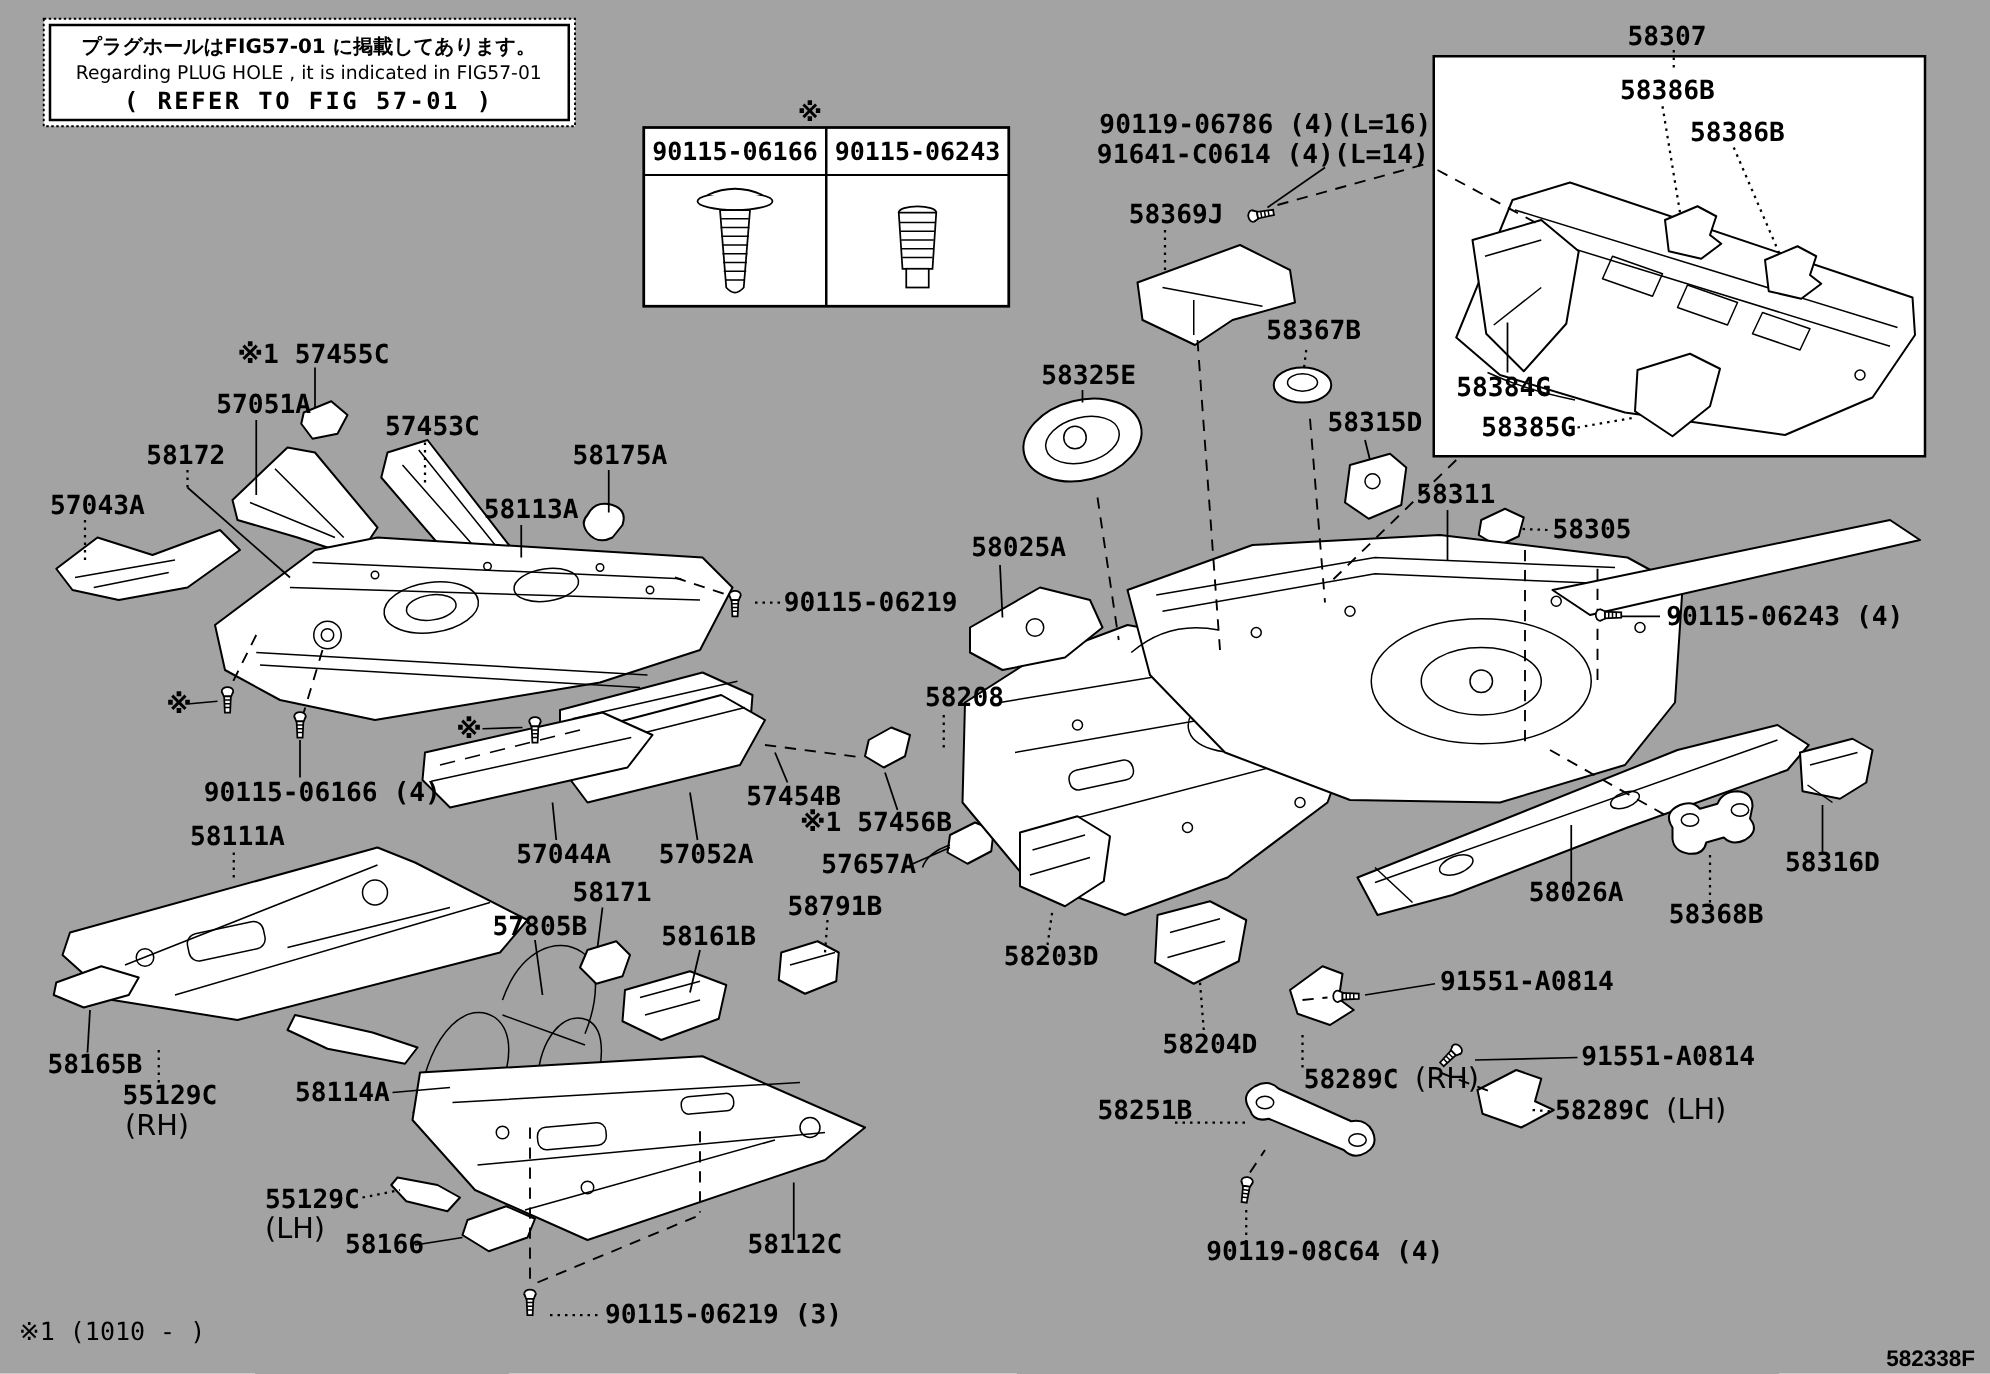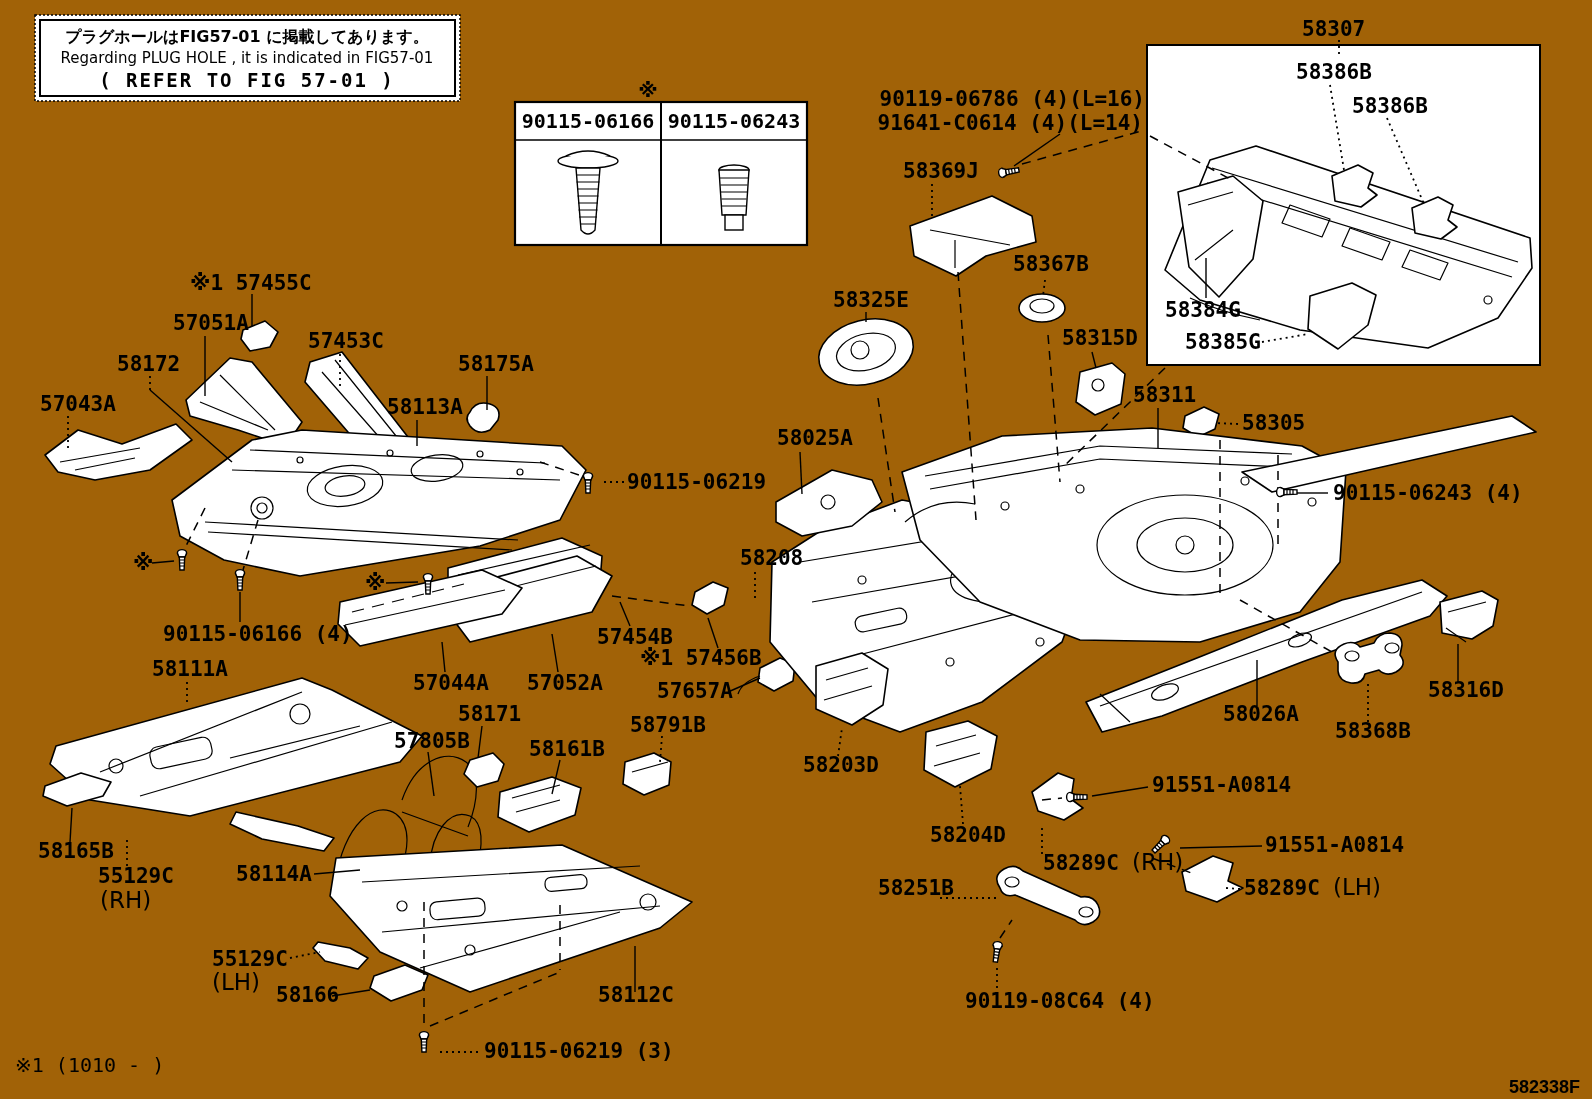--- a/index.html
+++ b/index.html
@@ -1,16 +1,16 @@
 <!DOCTYPE html>
 <html><head>
 <meta charset="utf-8">
 <style>
   html,body{margin:0;padding:0;background:#fff;}
-  #stage{position:relative;width:1592px;height:1099px;background:#a16207;overflow:hidden;}
+  #stage{position:relative;width:1592px;height:1099px;background:#a3a3a3;overflow:hidden;}
   svg{position:absolute;left:0;top:0;}
   text{fill:#000;}
   .lbl{font:bold 21px "DejaVu Sans Mono","DejaVu Sans",monospace;}
   .lbl-sm{font:bold 20px "DejaVu Sans Mono","DejaVu Sans",monospace;}
   .hand{font:23px "DejaVu Sans",sans-serif;}
   .note-jp{font:bold 16px "DejaVu Sans",sans-serif;}
   .note-en{font:15px "DejaVu Sans",sans-serif;}
   .note-ref{font:bold 19px "DejaVu Sans Mono","DejaVu Sans",monospace;letter-spacing:2px;}
   .tbl-head{font:bold 20px "DejaVu Sans Mono","DejaVu Sans",monospace;}
   .foot{font:20px "DejaVu Sans Mono","DejaVu Sans",monospace;}

